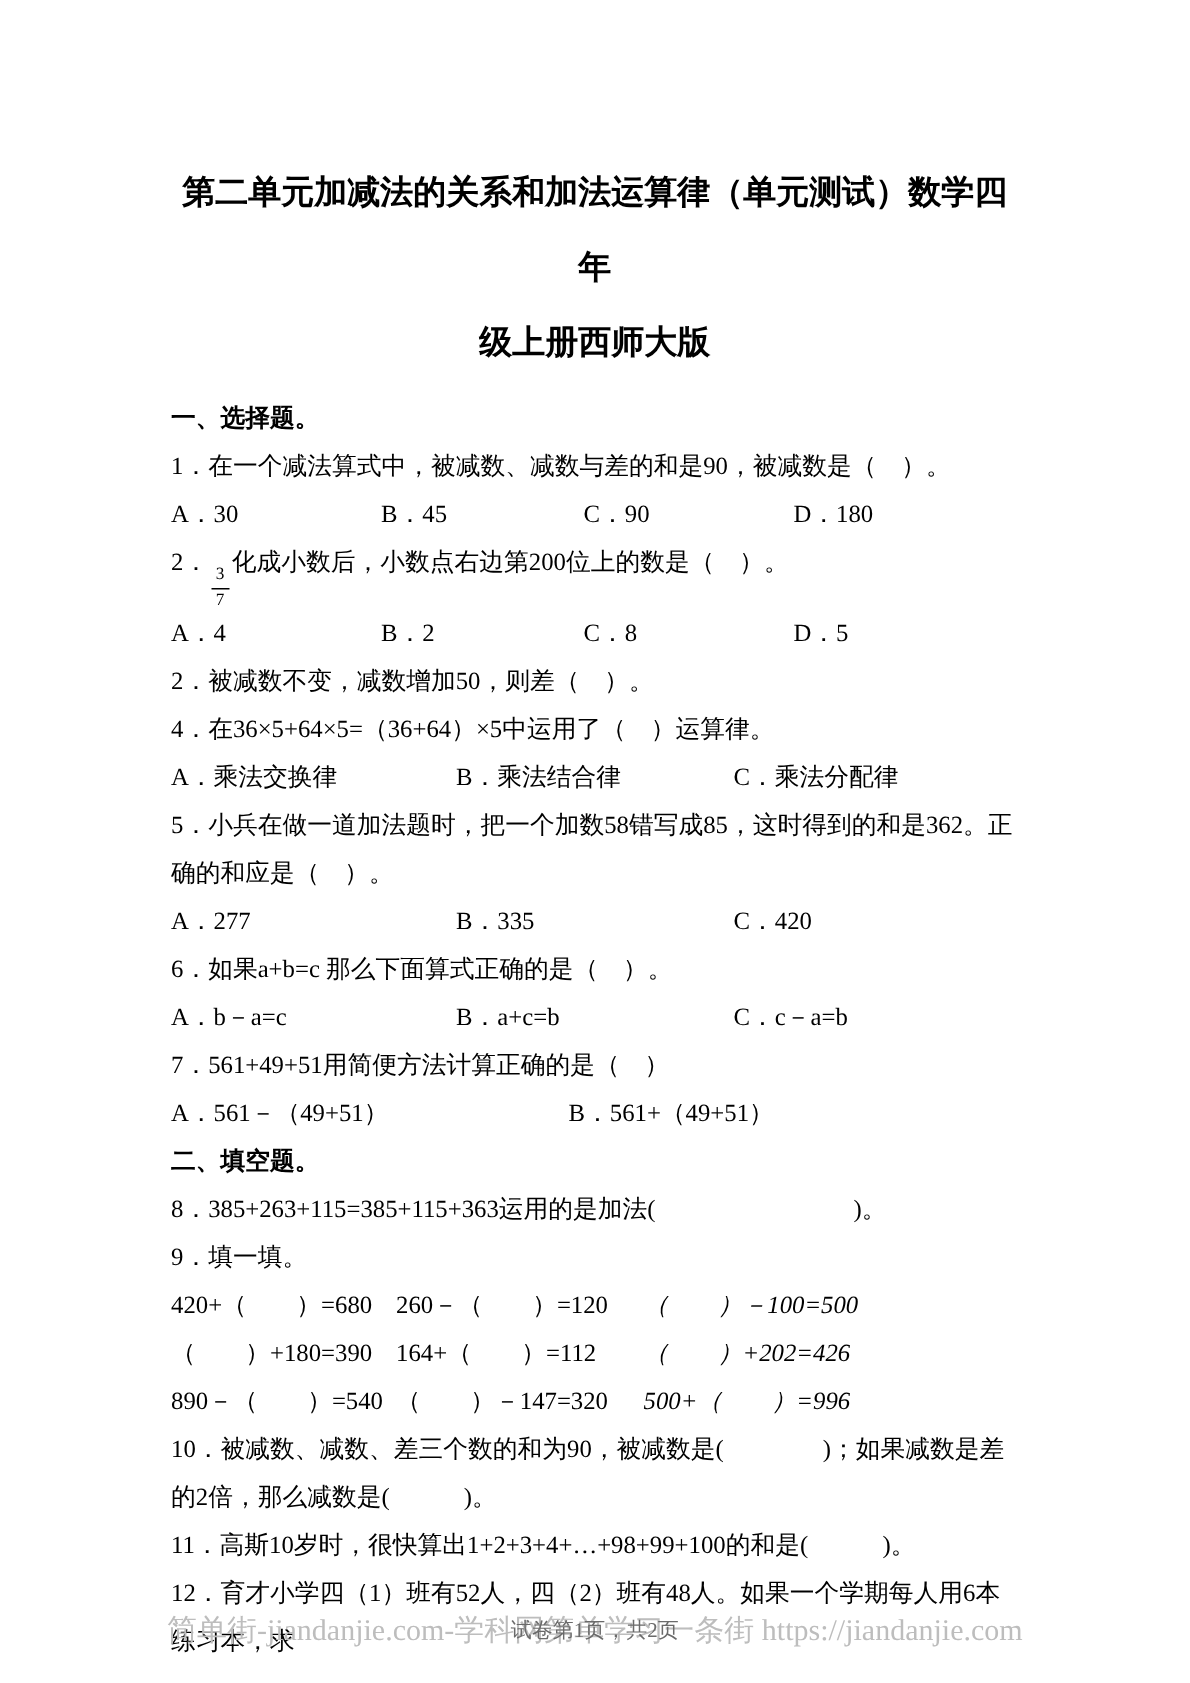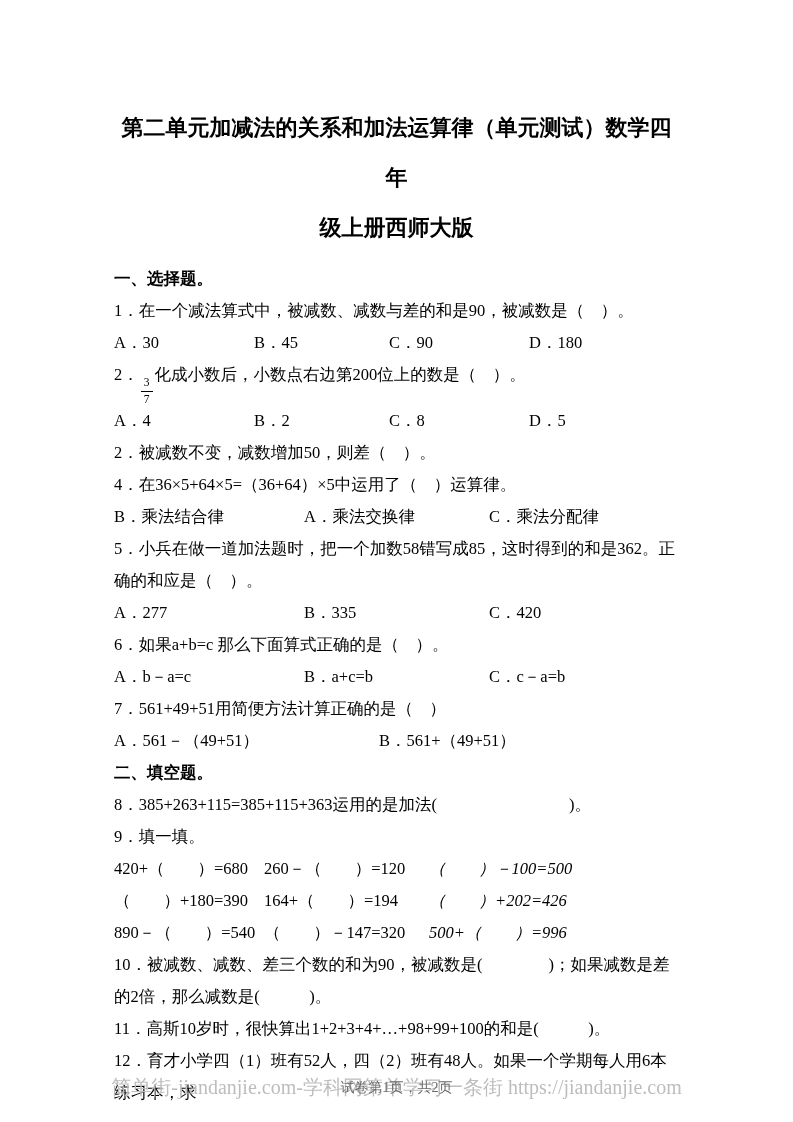--- a/index.html
+++ b/index.html
@@ -99,22 +99,22 @@
     <span>A．4</span>
     <span>B．2</span>
     <span>C．8</span>
     <span>D．5</span>
   </div>
 
   <p class="q">2．被减数不变，减数增加50，则差（　）。</p>
 
   <p class="q">4．在36×5+64×5=（36+64）×5中运用了（　）运算律。</p>
   <div class="opts cols3">
+    <span>A．乘法交换律</span>
     <span>B．乘法结合律</span>
-    <span>A．乘法交换律</span>
     <span>C．乘法分配律</span>
   </div>
 
   <p class="q">5．小兵在做一道加法题时，把一个加数58错写成85，这时得到的和是362。正确的和应是（　）。</p>
   <div class="opts cols3">
     <span>A．277</span>
     <span>B．335</span>
     <span>C．420</span>
   </div>
 
@@ -136,21 +136,21 @@
   <p class="q">8．385+263+115=385+115+363运用的是加法(　　　　　　　　)。</p>
 
   <p class="q">9．填一填。</p>
   <div class="fillrow">
     <span>420+（　　）=680</span>
     <span>260－（　　）=120</span>
     <span>（　　）－100=500</span>
   </div>
   <div class="fillrow">
     <span>（　　）+180=390</span>
-    <span>164+（　　）=194</span>
+    <span>164+（　　）=112</span>
     <span>（　　）+202=426</span>
   </div>
   <div class="fillrow">
     <span>890－（　　）=540</span>
     <span>（　　）－147=320</span>
     <span>500+（　　）=996</span>
   </div>
 
   <p class="q">10．被减数、减数、差三个数的和为90，被减数是(　　　　)；如果减数是差的2倍，那么减数是(　　　)。</p>
   <p class="q">11．高斯10岁时，很快算出1+2+3+4+…+98+99+100的和是(　　　)。</p>

